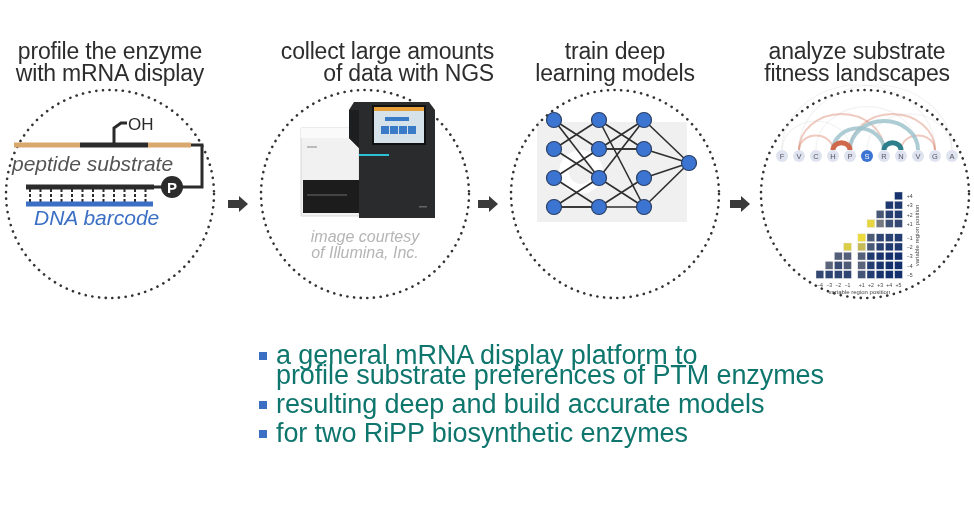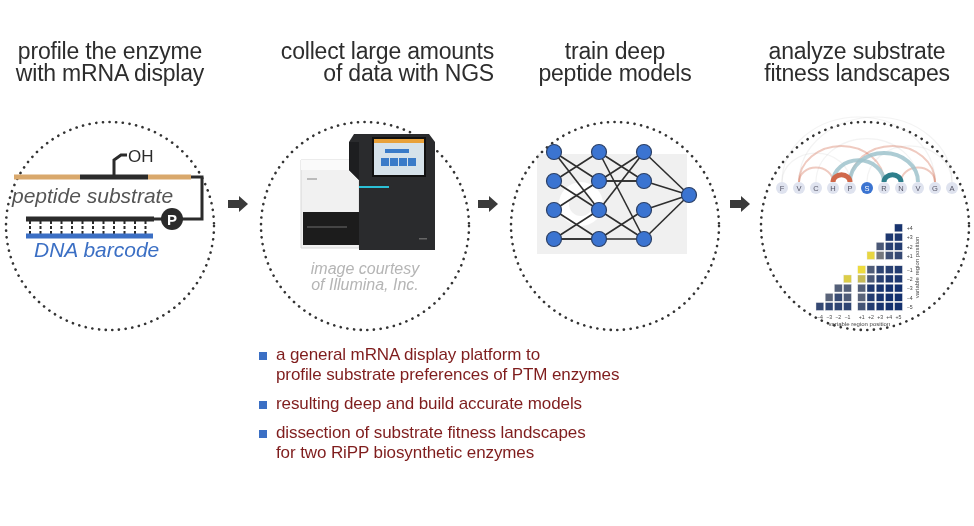--- a/index.html
+++ b/index.html
@@ -1,44 +1,44 @@
 <!DOCTYPE html>
 <html><head>
 <meta charset="utf-8">
 <style>
   html, body { margin:0; padding:0; background:#ffffff; }
   body { width:974px; height:526px; position:relative; overflow:hidden;
          font-family:"Liberation Sans", sans-serif; color:#2b2b2b; }
   .heading { position:absolute; top:40px; width:250px; text-align:center;
              font-size:23px; line-height:22px; color:#2d2d2d; letter-spacing:-0.2px; }
   .heading span { display:block; }
-  .stage { position:absolute; top:120px; width:212px; height:212px; }
+  .stage { position:absolute; top:88px; width:212px; height:212px; }
   .stage svg { position:absolute; left:0; top:0; overflow:visible; }
   .arrow { position:absolute; top:196px; }
   .bullets { position:absolute; left:259px; top:345px; }
   .bullet { position:relative; padding-left:17px; margin-bottom:9px;
-            font-size:17px; line-height:20px; color:#7f1d1d; letter-spacing:-0.1px; }
+            font-size:27px; line-height:20px; color:#0f766e; letter-spacing:-0.1px; }
   .bullet .sq { position:absolute; left:0; top:7px; width:8px; height:8px; background:#3b6fc4; }
   .bullet span.line { display:block; }
   .svgtext { font-family:"Liberation Sans", sans-serif; }
 </style>
 </head>
 <body>
 
 <div class="heading" style="left:-15px;">
   <span>profile the enzyme</span>
   <span>with mRNA display</span>
 </div>
 <div class="heading" style="left:244px;text-align:right;">
   <span>collect large amounts</span>
   <span>of data with NGS</span>
 </div>
 <div class="heading" style="left:490px;">
   <span>train deep</span>
-  <span>peptide models</span>
+  <span>learning models</span>
 </div>
 <div class="heading" style="left:732px;">
   <span>analyze substrate</span>
   <span>fitness landscapes</span>
 </div>
 
 <div class="stage" style="left:4px;">
   <svg width="212" height="212" viewBox="0 0 212 212">
     <circle cx="106" cy="106" r="104" fill="none" stroke="#333" stroke-width="2.6" stroke-dasharray="0.1 6.6" stroke-linecap="round"></circle>
 
@@ -283,16 +283,15 @@
     <div class="sq"></div>
     <span class="line">a general mRNA display platform to</span>
     <span class="line">profile substrate preferences of PTM enzymes</span>
   </div>
   <div class="bullet">
     <div class="sq"></div>
     <span class="line">resulting deep and build accurate models</span>
   </div>
   <div class="bullet">
     <div class="sq"></div>
-    <span class="line">dissection of substrate fitness landscapes</span>
     <span class="line">for two RiPP biosynthetic enzymes</span>
   </div>
 </div>
 
 </body></html>

